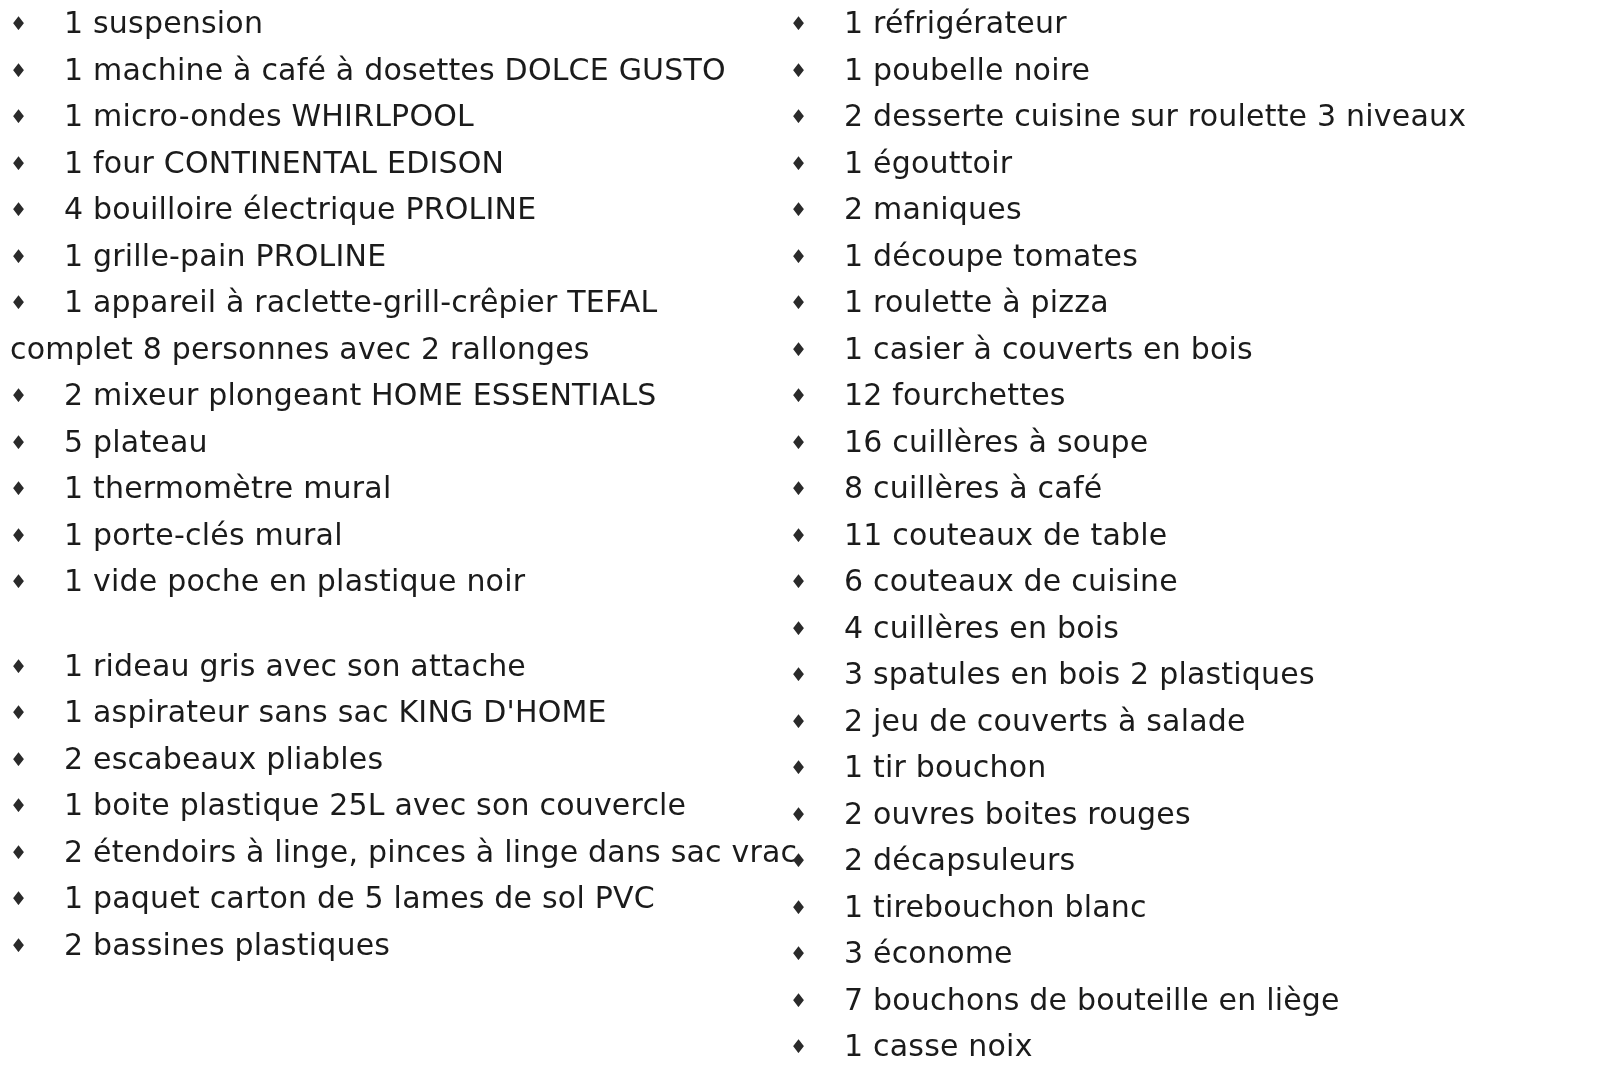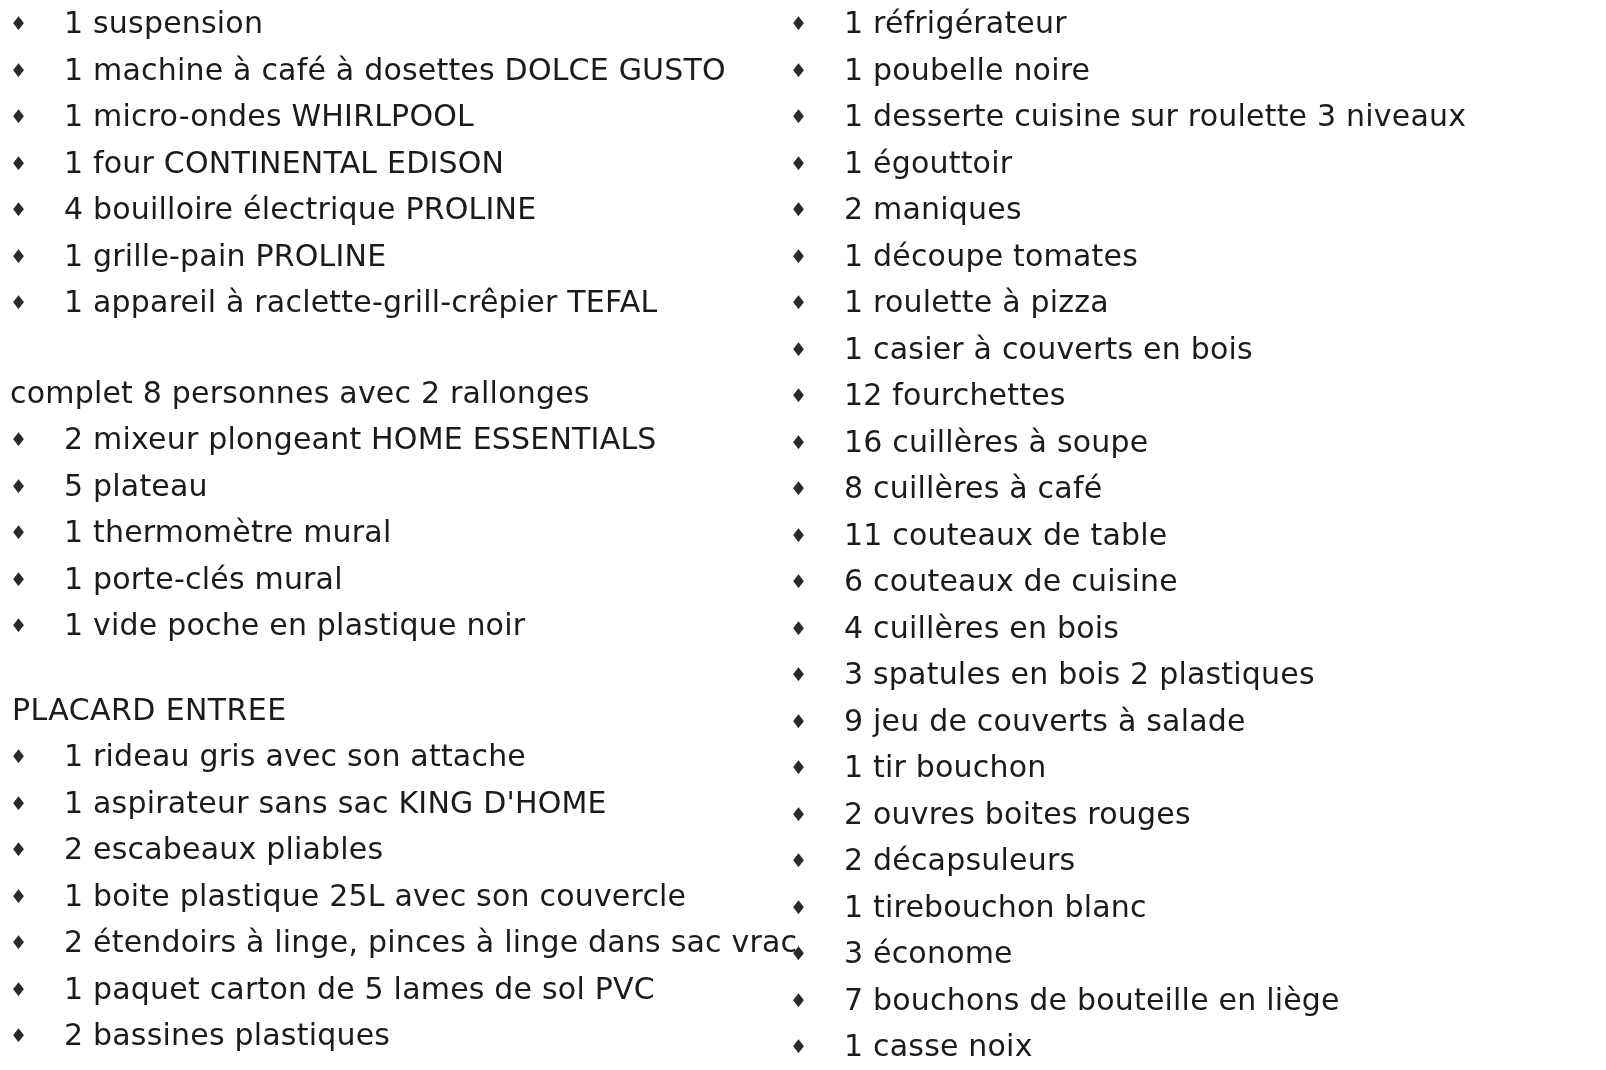--- a/index.html
+++ b/index.html
@@ -67,21 +67,20 @@
   }
   .plain-line {
     font-size: 30px;
     line-height: 46.5px;
     letter-spacing: 0.2px;
     white-space: nowrap;
     padding-left: 4px;
   }
   .plain-line.indent-0 {
     padding-left: 0px;
-    margin-top: 44px;
   }
   .section-heading {
     font-size: 30px;
     line-height: 46.5px;
     letter-spacing: 0.4px;
     white-space: nowrap;
     padding-left: 2px;
   }
   .spacer-md { height: 38px; }
   .right-offset { margin-left: 18px; }
@@ -142,21 +141,20 @@
           <span class="bullet-mark">♦</span>
           <span class="bullet-text">1 porte-clés mural</span>
         </li>
         <li class="bullet-item">
           <span class="bullet-mark">♦</span>
           <span class="bullet-text">1 vide poche en plastique noir</span>
         </li>
 
         <div class="spacer-md"></div>
 
-        <div class="section-heading">PLACARD ENTREE</div>
 
         <li class="bullet-item">
           <span class="bullet-mark">♦</span>
           <span class="bullet-text">1 rideau gris avec son attache</span>
         </li>
         <li class="bullet-item">
           <span class="bullet-mark">♦</span>
           <span class="bullet-text">1 aspirateur sans sac KING D'HOME</span>
         </li>
         <li class="bullet-item">
@@ -191,21 +189,21 @@
         <li class="bullet-item">
           <span class="bullet-mark">♦</span>
           <span class="bullet-text">1 réfrigérateur</span>
         </li>
         <li class="bullet-item">
           <span class="bullet-mark">♦</span>
           <span class="bullet-text">1 poubelle noire</span>
         </li>
         <li class="bullet-item">
           <span class="bullet-mark">♦</span>
-          <span class="bullet-text">1 desserte cuisine sur roulette 3 niveaux</span>
+          <span class="bullet-text">2 desserte cuisine sur roulette 3 niveaux</span>
         </li>
         <li class="bullet-item">
           <span class="bullet-mark">♦</span>
           <span class="bullet-text">1 égouttoir</span>
         </li>
         <li class="bullet-item">
           <span class="bullet-mark">♦</span>
           <span class="bullet-text">2 maniques</span>
         </li>
         <li class="bullet-item">
@@ -243,21 +241,21 @@
         <li class="bullet-item">
           <span class="bullet-mark">♦</span>
           <span class="bullet-text">4 cuillères en bois</span>
         </li>
         <li class="bullet-item">
           <span class="bullet-mark">♦</span>
           <span class="bullet-text">3 spatules en bois 2 plastiques</span>
         </li>
         <li class="bullet-item">
           <span class="bullet-mark">♦</span>
-          <span class="bullet-text">9 jeu de couverts à salade</span>
+          <span class="bullet-text">2 jeu de couverts à salade</span>
         </li>
         <li class="bullet-item">
           <span class="bullet-mark">♦</span>
           <span class="bullet-text">1 tir bouchon</span>
         </li>
         <li class="bullet-item">
           <span class="bullet-mark">♦</span>
           <span class="bullet-text">2 ouvres boites rouges</span>
         </li>
         <li class="bullet-item">

